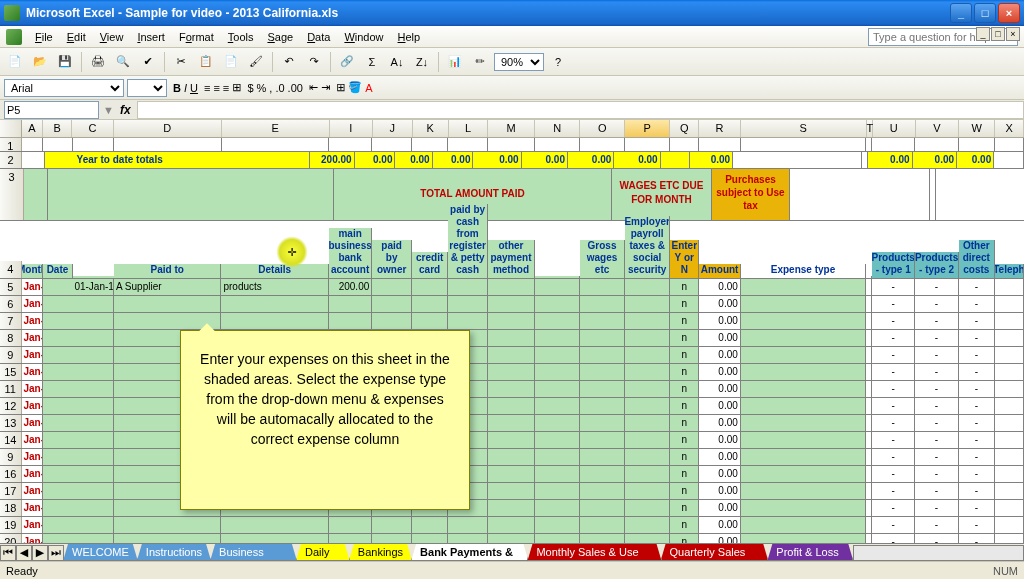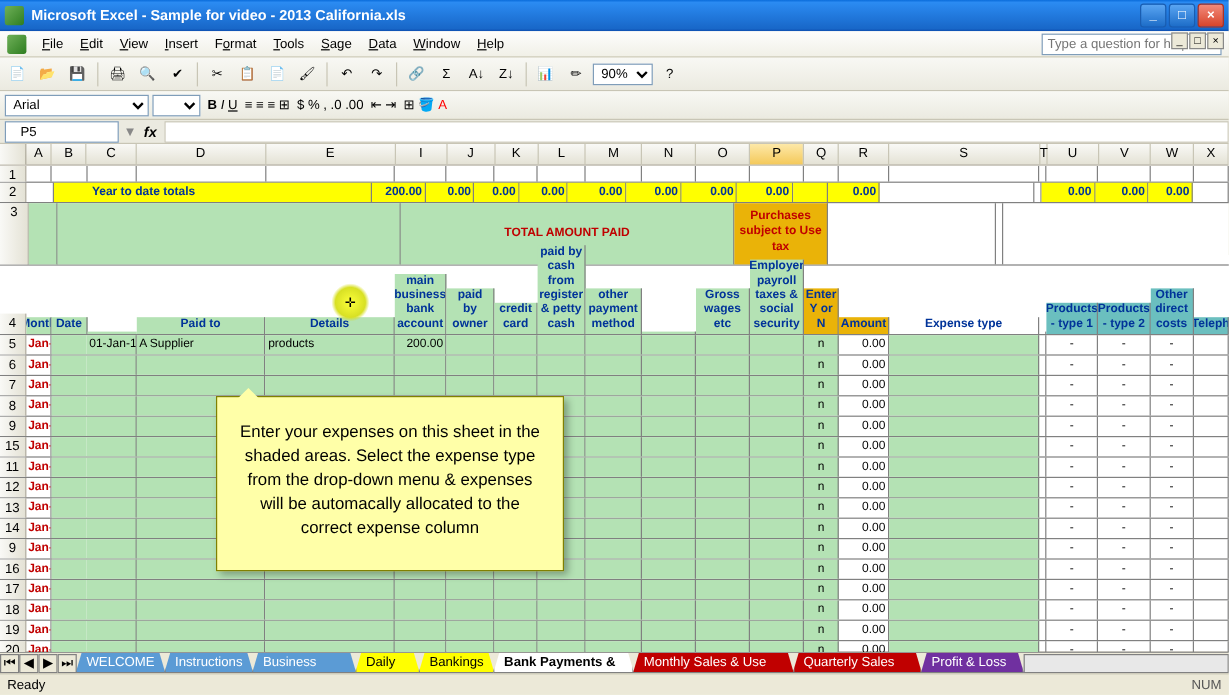--- a/index.html
+++ b/index.html
@@ -15,21 +15,21 @@
 .menubar .mitem { padding:2px 7px; cursor:pointer; }
 .menubar .u { text-decoration:underline; }
 .toolbar { height:28px; background:linear-gradient(#f8f8f4,#ebeae0); border-bottom:1px solid #c8c5b5; display:flex; align-items:center; padding:0 4px; gap:3px; }
 .toolbar .tbtn { width:22px; height:22px; display:flex; align-items:center; justify-content:center; border:1px solid transparent; border-radius:2px; cursor:pointer; }
 .toolbar .sep { width:1px; height:20px; background:#c8c5b5; margin:0 2px; }
 .helpbox { margin-left:auto; }
 .helpbox input { width:150px; height:18px; border:1px solid #7f9db9; padding:0 4px; font-size:11px; color:#888; }
 .formatbar { height:24px; background:linear-gradient(#f8f8f4,#ebeae0); border-bottom:1px solid #c8c5b5; display:flex; align-items:center; padding:0 4px; gap:3px; }
 .fontsel { border:1px solid #7f9db9; background:#fff; height:18px; font-size:11px; padding:0 2px; }
 .namebox-row { height:20px; background:#ebeae0; border-bottom:1px solid #c8c5b5; display:flex; align-items:center; }
-.namebox { width:95px; height:18px; border:1px solid #7f9db9; background:#fff; display:flex; align-items:center; padding:0 12px; margin:0 4px; }
+.namebox { width:95px; height:18px; border:1px solid #7f9db9; background:#fff; display:flex; align-items:center; padding:0 2px; margin:0 4px; }
 .fx { font-style:italic; font-weight:bold; margin:0 6px; font-size:12px; }
 .fbar { flex:1; height:18px; border:1px solid #c8c5b5; background:#fff; }
 
 .grid-wrap { position:relative; height:calc(579px - 26px - 22px - 28px - 24px - 20px - 18px - 18px); overflow:hidden; background:#fff; }
 .colheaders { display:flex; height:18px; background:linear-gradient(#f9f9f6,#e4e2d5); border-bottom:1px solid #aca899; }
 .rowhead { width:24px; text-align:center; border-right:1px solid #aca899; background:linear-gradient(90deg,#f9f9f6,#e4e2d5); line-height:17px; font-size:11px; }
 .ch { text-align:center; border-right:1px solid #c8c5b5; line-height:17px; font-size:11px; cursor:pointer; }
 .ch.sel { background:linear-gradient(#fde8a8,#f4c95a); }
 
 .rows { overflow-y:auto; height:calc(100% - 18px); }
@@ -47,21 +47,21 @@
 .bluebold { color:#003399; font-weight:bold; }
 .redtxt { color:#c00000; font-weight:bold; }
 .ab { border-right:none; }
 
 .cW-A{width:24px;} .cW-B{width:32px;} .cW-C{width:46px;} .cW-D{width:120px;} .cW-E{width:120px;}
 .cW-I{width:48px;} .cW-J{width:44px;} .cW-K{width:40px;} .cW-L{width:44px;} .cW-M{width:52px;} .cW-N{width:50px;}
 .cW-O{width:50px;} .cW-P{width:50px;} .cW-Q{width:32px;} .cW-R{width:46px;} .cW-S{width:140px;}
 .cW-T{width:6px;} .cW-U{width:48px;} .cW-V{width:48px;} .cW-W{width:40px;} .cW-X{width:32px;}
 
 .cursor-halo { position:absolute; left:276px; top:236px; width:32px; height:32px; border-radius:50%; background:radial-gradient(circle,#fcff3a 0%,#d8e024 55%,rgba(216,224,36,0) 70%); pointer-events:none; z-index:5; display:flex; align-items:center; justify-content:center; }
-.callout { position:absolute; left:180px; top:330px; width:290px; height:146px; background:#ffffa8; border:1px solid #808000; padding:18px 14px; font-size:14px; line-height:20px; text-align:center; box-shadow:3px 3px 6px rgba(0,0,0,.3); z-index:6; }
+.callout { position:absolute; left:180px; top:330px; width:290px; height:180px; background:#ffffa8; border:1px solid #808000; padding:18px 14px; font-size:14px; line-height:20px; text-align:center; box-shadow:3px 3px 6px rgba(0,0,0,.3); z-index:6; }
 .callout::before { content:''; position:absolute; top:-1px; left:20px; border-left:12px solid #ffffa8; border-bottom:12px solid transparent; transform:rotate(45deg) translate(-3px,-3px); }
 
 .sheettabs { position:absolute; bottom:18px; left:0; right:0; height:18px; background:#ece9d8; display:flex; align-items:center; font-size:10px; border-top:1px solid #808080; }
 .navbtns { display:flex; }
 .navbtn { width:16px; height:16px; border:1px solid #808080; display:flex; align-items:center; justify-content:center; cursor:pointer; background:#ece9d8; }
 .tab { padding:0 8px; height:17px; line-height:17px; border:1px solid #808080; border-top:none; margin-left:-1px; cursor:pointer; clip-path:polygon(5px 0,calc(100% - 5px) 0,100% 100%,0 100%); }
 .tab.blue { background:#5b9bd5; color:#fff; }
 .tab.yellow { background:#ffff00; }
 .tab.red { background:#c00000; color:#fff; }
 .tab.purple { background:#7030a0; color:#fff; }
@@ -240,20 +240,21 @@
         <div class="cell cW-U shade-yellow bluebold">0.00</div>
         <div class="cell cW-V shade-yellow bluebold">0.00</div>
         <div class="cell cW-W shade-yellow bluebold">0.00</div>
         <div class="cell cW-X"></div>
       </div>
       <div class="row hdr2">
         <div class="rowhead">3</div>
         <div class="cell cW-A shade-green"></div>
         <div class="cell shade-green" style="width: 286px;"></div>
         <div class="cell c shade-green redtxt" style="width: 278px; line-height: 50px;">TOTAL AMOUNT PAID</div>
+        <div class="cell c shade-green redtxt" style="width: 100px; white-space: normal; line-height: 14px; padding-top: 10px;">WAGES ETC DUE FOR MONTH</div>
         <div class="cell c shade-pink redtxt" style="width: 78px; white-space: normal; line-height: 13px; padding-top: 4px;">Purchases subject to Use tax</div>
         <div class="cell cW-S"></div>
         <div class="cell cW-T"></div>
       </div>
       <div class="row hdr3">
         <div class="rowhead">4</div>
         <div class="cell cW-A shade-green bluebold">Month</div>
         <div class="cell cW-B shade-green bluebold l">Date</div>
         <div class="cell cW-C shade-green ab"></div>
         <div class="cell cW-D shade-green bluebold c" style="border-left: none;">Paid to</div>

